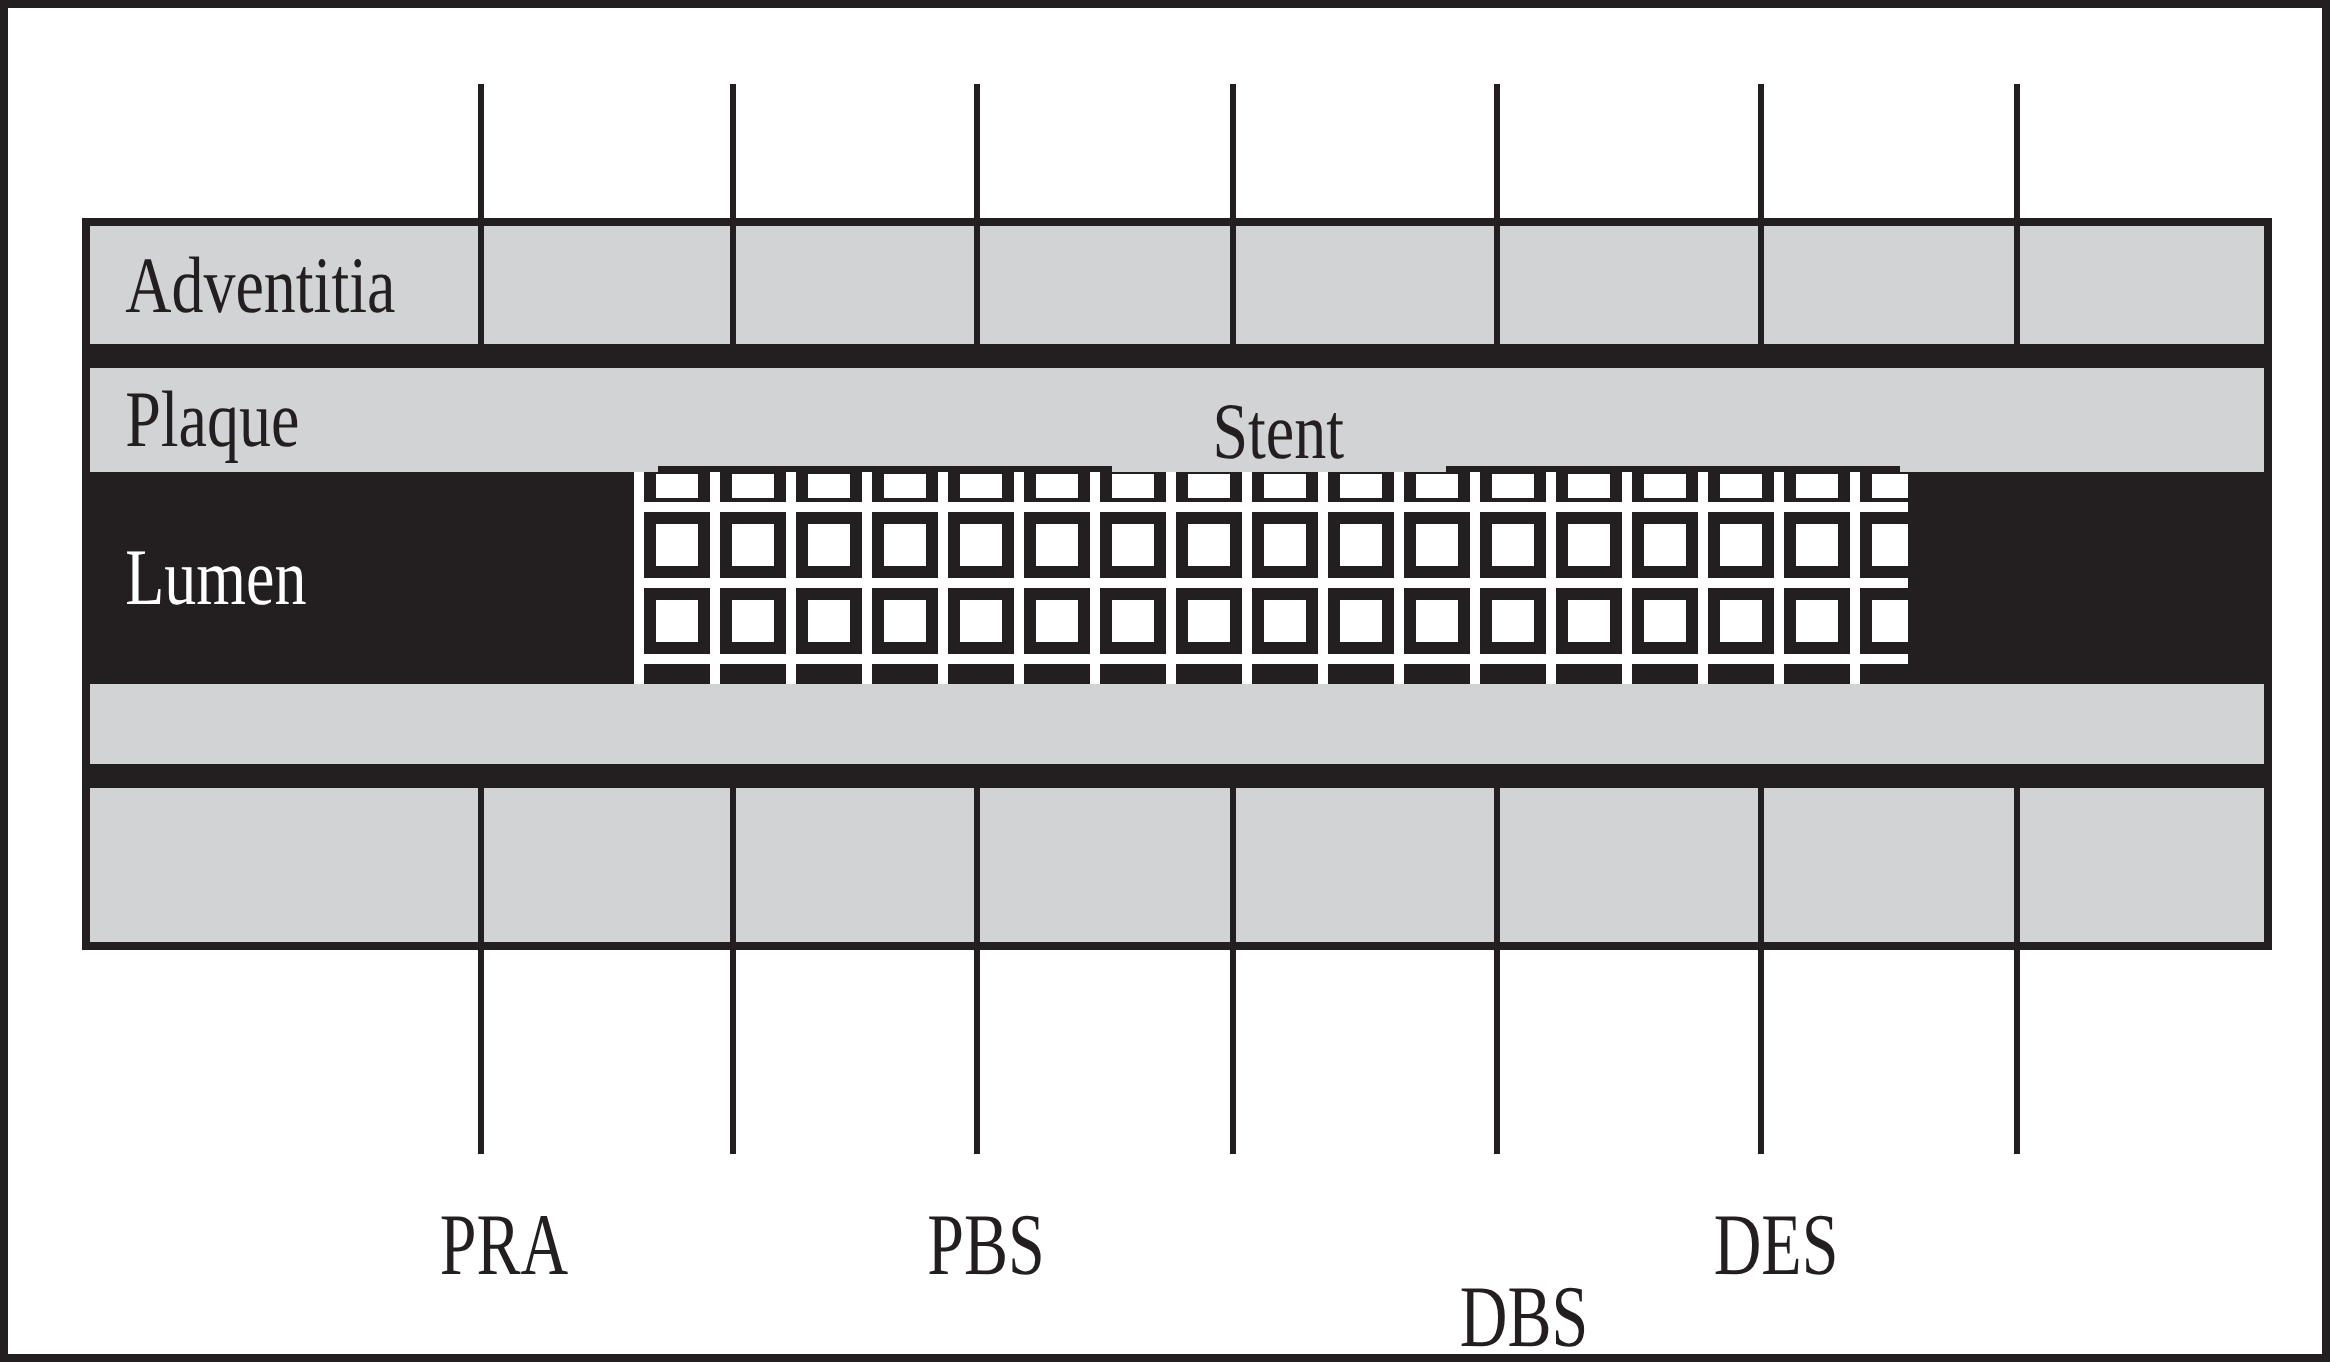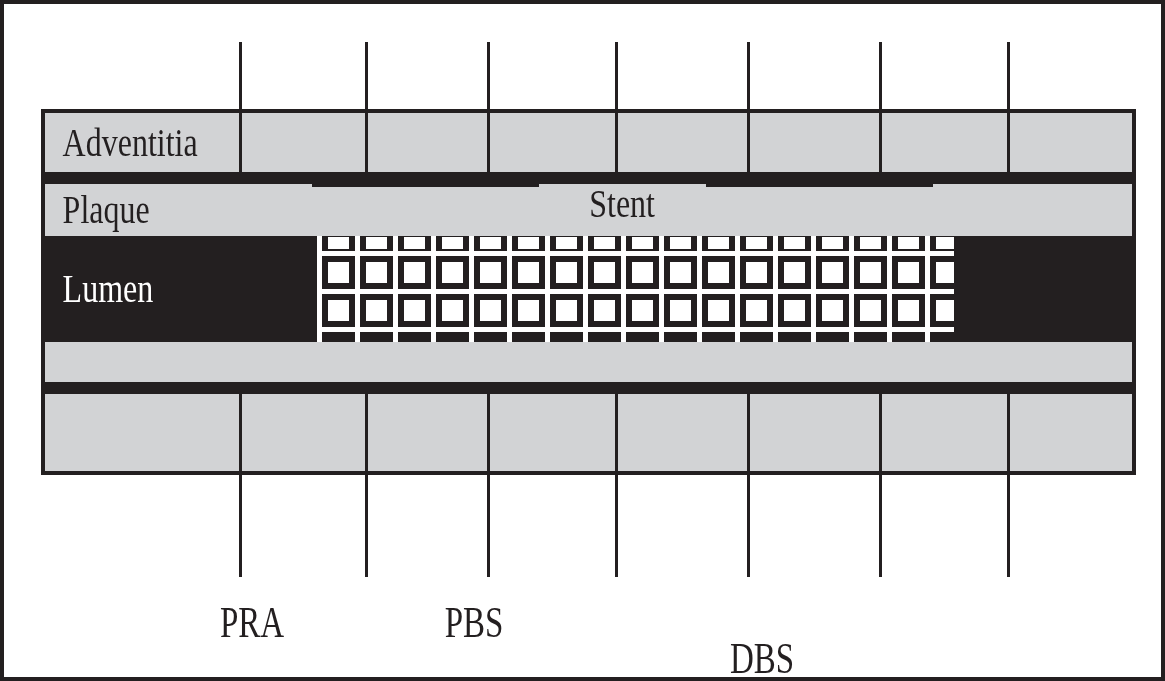--- a/index.html
+++ b/index.html
@@ -35,22 +35,22 @@
   .band-label{
     padding-left:22px;
     font-size:40px;line-height:1;
     transform:scaleX(0.8);transform-origin:left center;
     white-space:nowrap;
     letter-spacing:0;
   }
   .band-label.on-black{color:#fff;}
   
   #stent-callout{
-    position:absolute;left:259px;top:0;width:637px;height:100%;
-    display:flex;align-items:flex-start;justify-content:center;
+    position:absolute;left:276px;top:0;width:637px;height:100%;
+    display:flex;align-items:flex-end;justify-content:center;
     padding:0 8px;box-sizing:border-box;
   }
   .stent-line{flex:1 1 auto;height:3px;background:var(--ink);}
   #stent-word{
     font-size:40px;line-height:1;margin:0 42px;
     transform:scaleX(0.8);transform-origin:center center;
     white-space:nowrap;
   }
   
   #mesh{
@@ -180,23 +180,24 @@
 
   </div>
 
 <div class="vline-top" style="left: 235px;"></div>
     <div class="vline-bottom" style="left: 235px;"></div>
     <div class="marker-label" style="left: 248px;"><span class="cond">PRA</span></div>
     <div class="vline-top" style="left: 361px;"></div>
     <div class="vline-bottom" style="left: 361px;"></div>
     <div class="vline-top" style="left: 483px;"></div>
     <div class="vline-bottom" style="left: 483px;"></div>
-    <div class="marker-label" style="left: 470px;"><span class="cond">PBS</span></div>
+    <div class="marker-label" style="left: 489px;"><span class="cond">PBS</span></div>
     <div class="vline-top" style="left: 611px;"></div>
     <div class="vline-bottom" style="left: 611px;"></div>
     <div class="vline-top" style="left: 743px;"></div>
     <div class="vline-bottom" style="left: 743px;"></div>
     <div class="marker-label" style="left: 758px; margin-top: 36px;"><span class="cond">DBS</span></div>
     <div class="vline-top" style="left: 875px;"></div>
     <div class="vline-bottom" style="left: 875px;"></div>
+    <div class="marker-label" style="left: 884px;"><span class="cond">DES</span></div>
     <div class="vline-top" style="left: 1003px;"></div>
     <div class="vline-bottom" style="left: 1003px;"></div>
   </div>
 
 </body></html>

